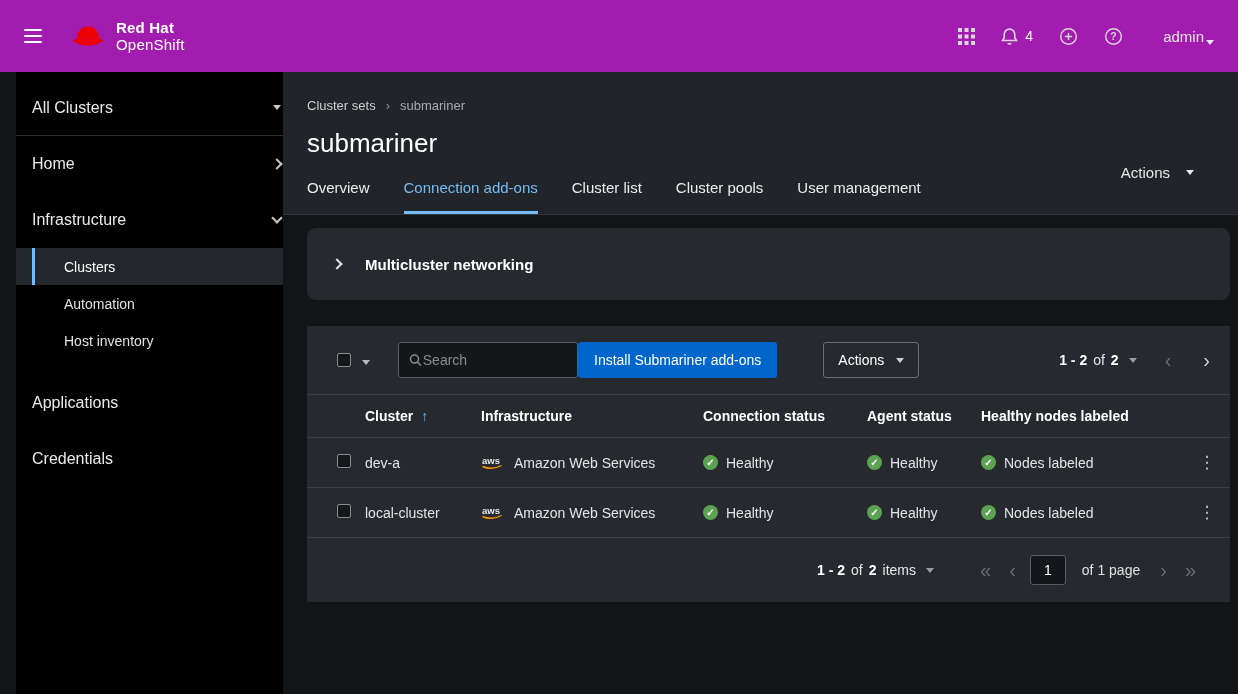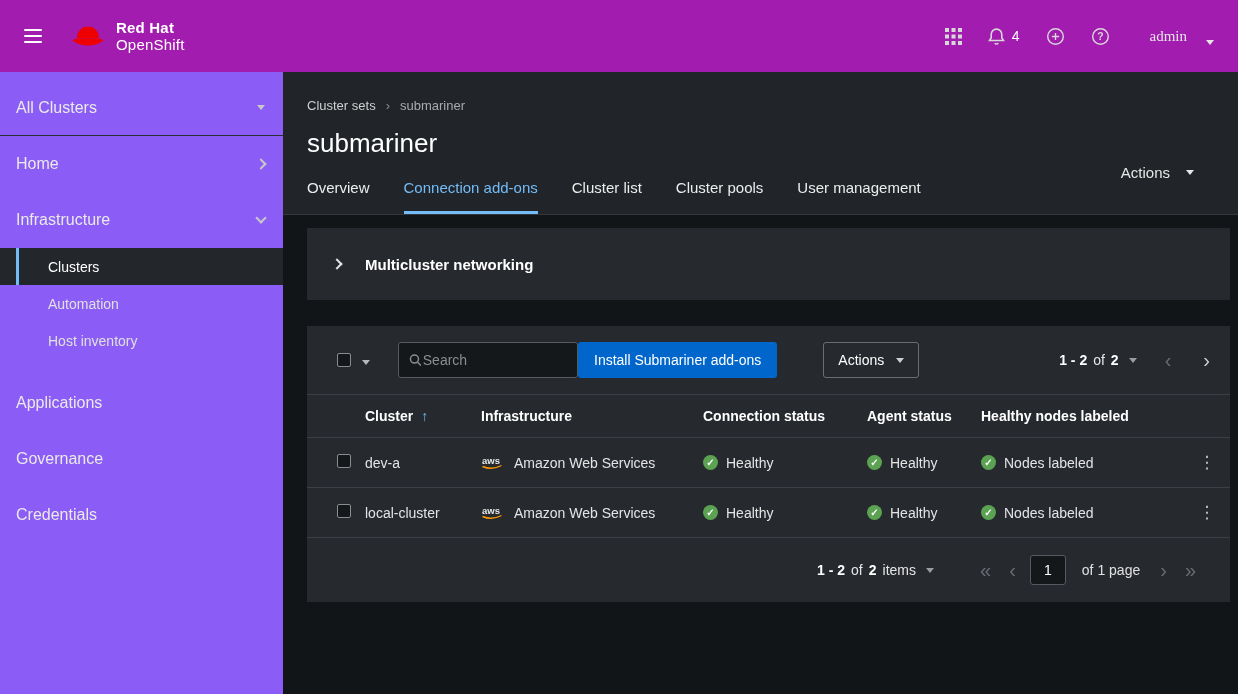--- a/index.html
+++ b/index.html
@@ -18,30 +18,30 @@
   }
   .burger { width:18px; height:14px; display:flex; flex-direction:column; justify-content:space-between; cursor:pointer; background:none; border:none; }
   .burger i { display:block; height:2px; background:#fff; border-radius:1px; }
   .brand { display:flex; align-items:center; gap:10px; margin-left:28px; cursor:pointer; }
   .brand-text { line-height:17px; font-size:15px; color:#fff; letter-spacing:.2px; }
   .brand-line1 { font-weight:700; }
   .brand-line2 { font-weight:500; }
   .mast-right { margin-left:auto; display:flex; align-items:center; gap:26px; color:#d8d8d8; }
   .icon-btn { background:none; border:none; color:#d8d8d8; display:flex; align-items:center; gap:7px; cursor:pointer; font-family:inherit; font-size:14px; }
   .notif-count { font-size:14px; color:#fff; }
-  .user-menu { display:flex; align-items:flex-end; gap:19px; color:#e6e6e6; font-size:15px; cursor:pointer; background:none; border:none; font-family:Liberation Serif, serif; margin-left:14px; }
+  .user-menu { display:flex; align-items:flex-end; gap:2px; color:#e6e6e6; font-size:15px; cursor:pointer; background:none; border:none; font-family:Liberation Sans, sans-serif; margin-left:14px; }
   .caret { width:0; height:0; border-left:4.5px solid transparent; border-right:4.5px solid transparent; border-top:5px solid currentColor; display:inline-block; }
   .chev { display:inline-block; width:8px; height:8px; border-right:2px solid currentColor; border-bottom:2px solid currentColor; }
   .chev.right { transform:rotate(-45deg); }
   .chev.down  { transform:rotate(45deg); margin-top:-4px; }
 
   
   .sidebar {
-    position:absolute; top:72px; left:0; width:283px; bottom:0;
-    background:#8b5cf6; padding-top:8px;
+    position:absolute; top:72px; left:16px; width:283px; bottom:0;
+    background:#000000; padding-top:8px;
   }
   .nav-item {
     height:56px; display:flex; align-items:center; padding:0 18px 0 16px;
     font-size:16px; color:#eaeaea; cursor:pointer;
   }
   .nav-item .chev, .nav-item .caret { margin-left:auto; color:#c8c8c8; }
   .nav-switcher { border-bottom:1px solid #2b2f34; }
   .subnav { list-style:none; }
   .subnav li {
     height:37px; display:flex; align-items:center; padding-left:48px;
@@ -67,21 +67,21 @@
   .page-actions {
     position:absolute; top:92px; right:44px; display:flex; align-items:center; gap:16px;
     color:#e6e6e6; font-size:15px; background:none; border:none; cursor:pointer; font-family:inherit;
   }
   .tabs { display:flex; gap:34px; margin-top:20px; list-style:none; }
   .tab { padding-bottom:15px; font-size:15px; color:#ececec; cursor:pointer; border-bottom:3px solid transparent; }
   .tab.active { color:#73bcf7; border-bottom-color:#73bcf7; }
 
   .content { flex:1; background:#121518; padding:13px 8px 0 24px; overflow:hidden; }
   .card { background:#26292e; }
-  .expand-card { height:72px; display:flex; align-items:center; gap:16px; padding:0 18px; margin-bottom:26px; }
+  .expand-card { height:72px; display:flex; align-items:center; gap:16px; padding:0 18px; margin-bottom:26px;border-radius:9px; }
   .expand-toggle { background:none; border:none; color:#e2e2e2; cursor:pointer; width:24px; display:flex; justify-content:center; }
   .expand-title { font-size:15px; font-weight:700; color:#fff; }
 
   
   .toolbar { display:flex; align-items:center; padding:16px 16px 16px 30px; }
   .bulk-select { display:flex; align-items:center; gap:9px; }
   .checkbox {
     width:14px; height:14px; border:1px solid #8a8d90; background:#15181b; border-radius:2px; display:inline-block; cursor:pointer;
   }
   .bulk-caret { background:none; border:none; color:#b6b9bc; cursor:pointer; padding:2px; }
@@ -227,23 +227,20 @@
     </li>
     <li>
       <span>Automation</span>
     </li>
     <li>
       <span>Host inventory</span>
     </li>
   </ul>
   <div class="nav-item nav-gap">
     <span>Applications</span>
-  </div>
-  <div class="nav-item">
-    <span>Governance</span>
   </div>
   <div class="nav-item">
     <span>Credentials</span>
   </div>
 </nav>
 
 <main class="main">
   <div class="page-header">
     <div class="breadcrumb">
       <span class="bc-link">Cluster sets</span>

